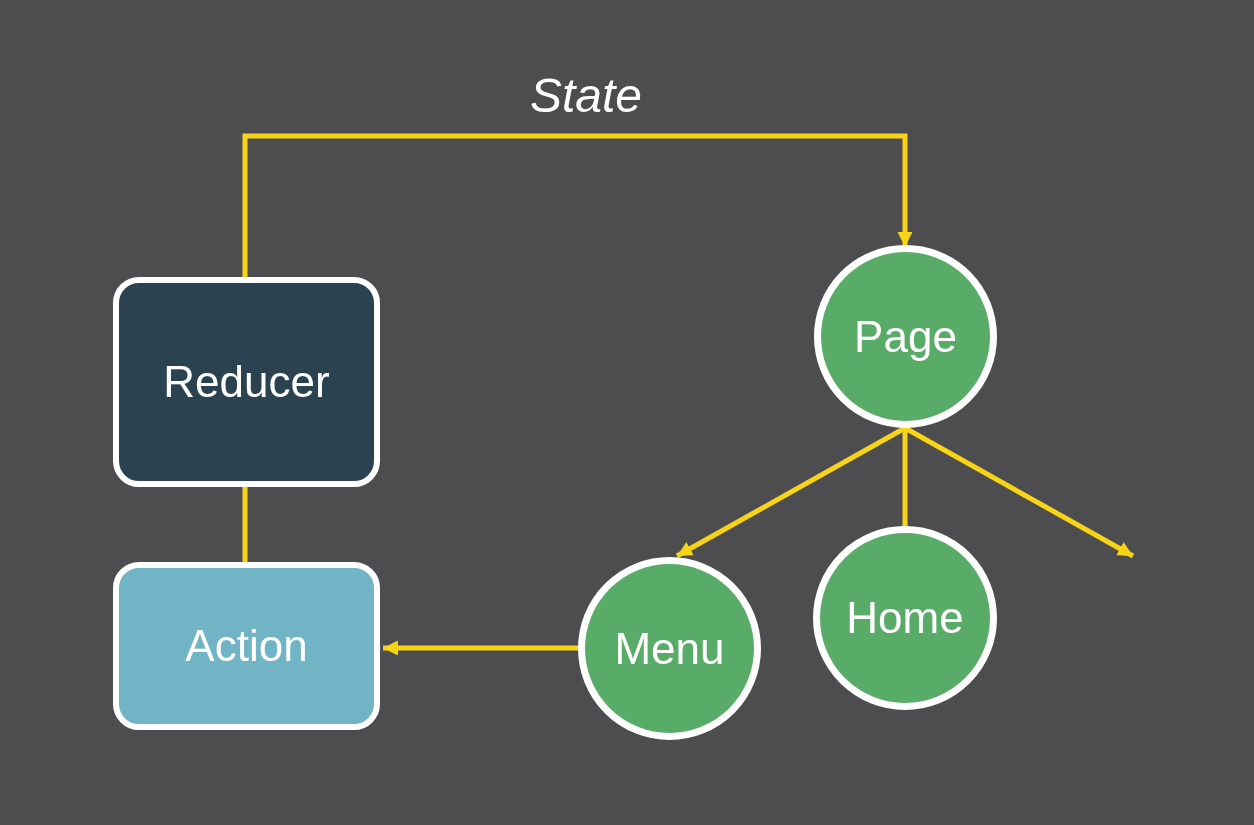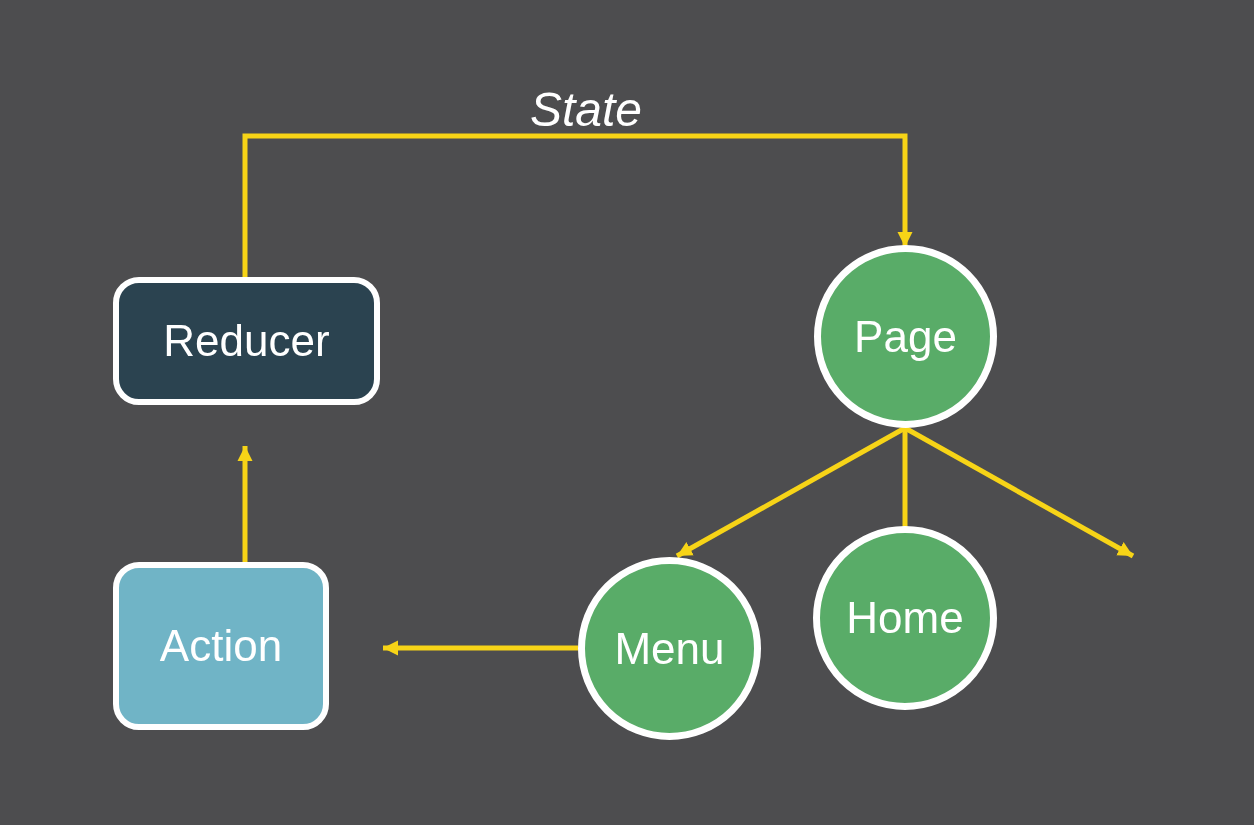--- a/index.html
+++ b/index.html
@@ -24,30 +24,30 @@
     user-select: none;
   }
   .rect-node {
     border: 6px solid #FFFFFF;
     border-radius: 26px;
   }
   .circle-node {
     border: 7px solid #FFFFFF;
     border-radius: 50%;
   }
-  .node-reducer { left: 113px; top: 277px; width: 267px; height: 128px; background: #2B4350; }
-  .node-action  { left: 113px; top: 562px; width: 216px; height: 168px; background: #70B4C6; }
+  .node-reducer { left: 113px; top: 277px; width: 267px; height: 210px; background: #2B4350; }
+  .node-action  { left: 113px; top: 562px; width: 267px; height: 168px; background: #70B4C6; }
   .node-page    { left: 814px; top: 245px; width: 183px; height: 183px; background: #59AC68; }
   .node-menu    { left: 578px; top: 557px; width: 183px; height: 183px; background: #59AC68; }
   .node-home    { left: 813px; top: 526px; width: 184px; height: 184px; background: #59AC68; }
   .node-about   { left: 1047px; top: 555px; width: 184px; height: 184px; background: #59AC68; }
   .state-label {
     position: absolute;
     left: 456px;
-    top: 84px;
+    top: 70px;
     width: 260px;
     text-align: center;
     color: #FFFFFF;
     font-style: italic;
     font-size: 48px;
     line-height: 52px;
   }
 </style>
 </head>
 <body>

